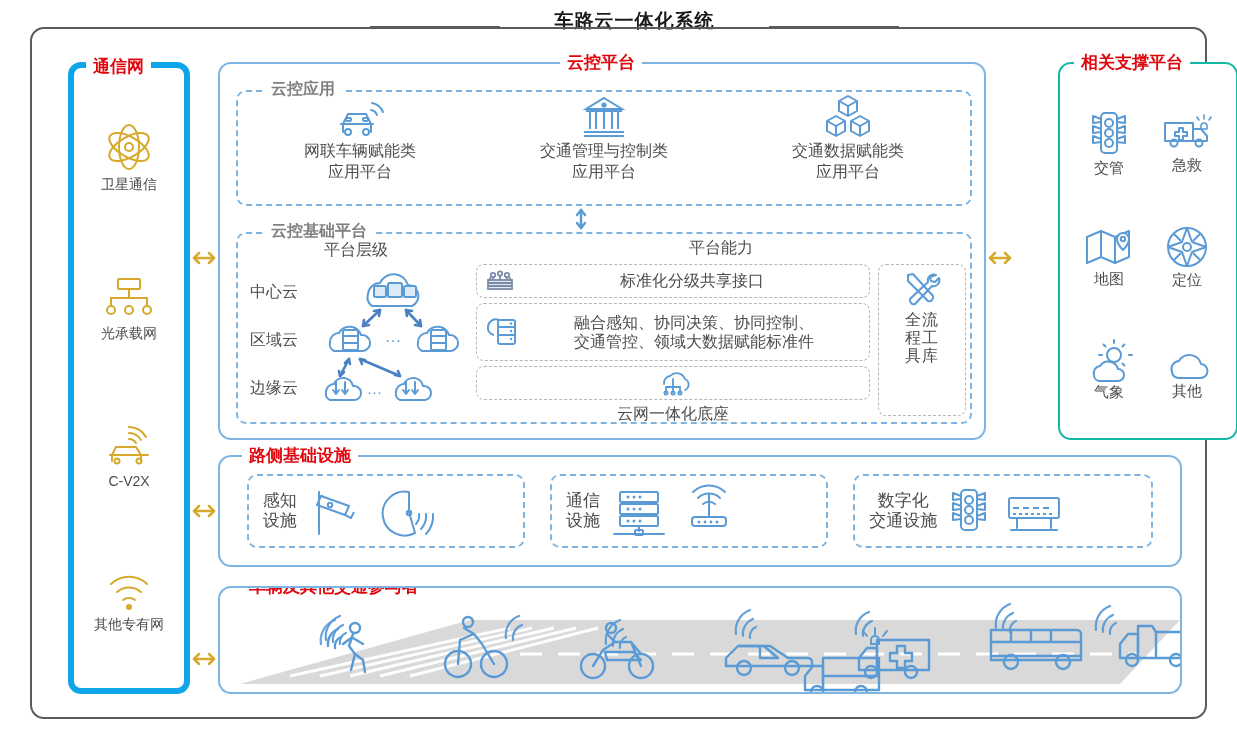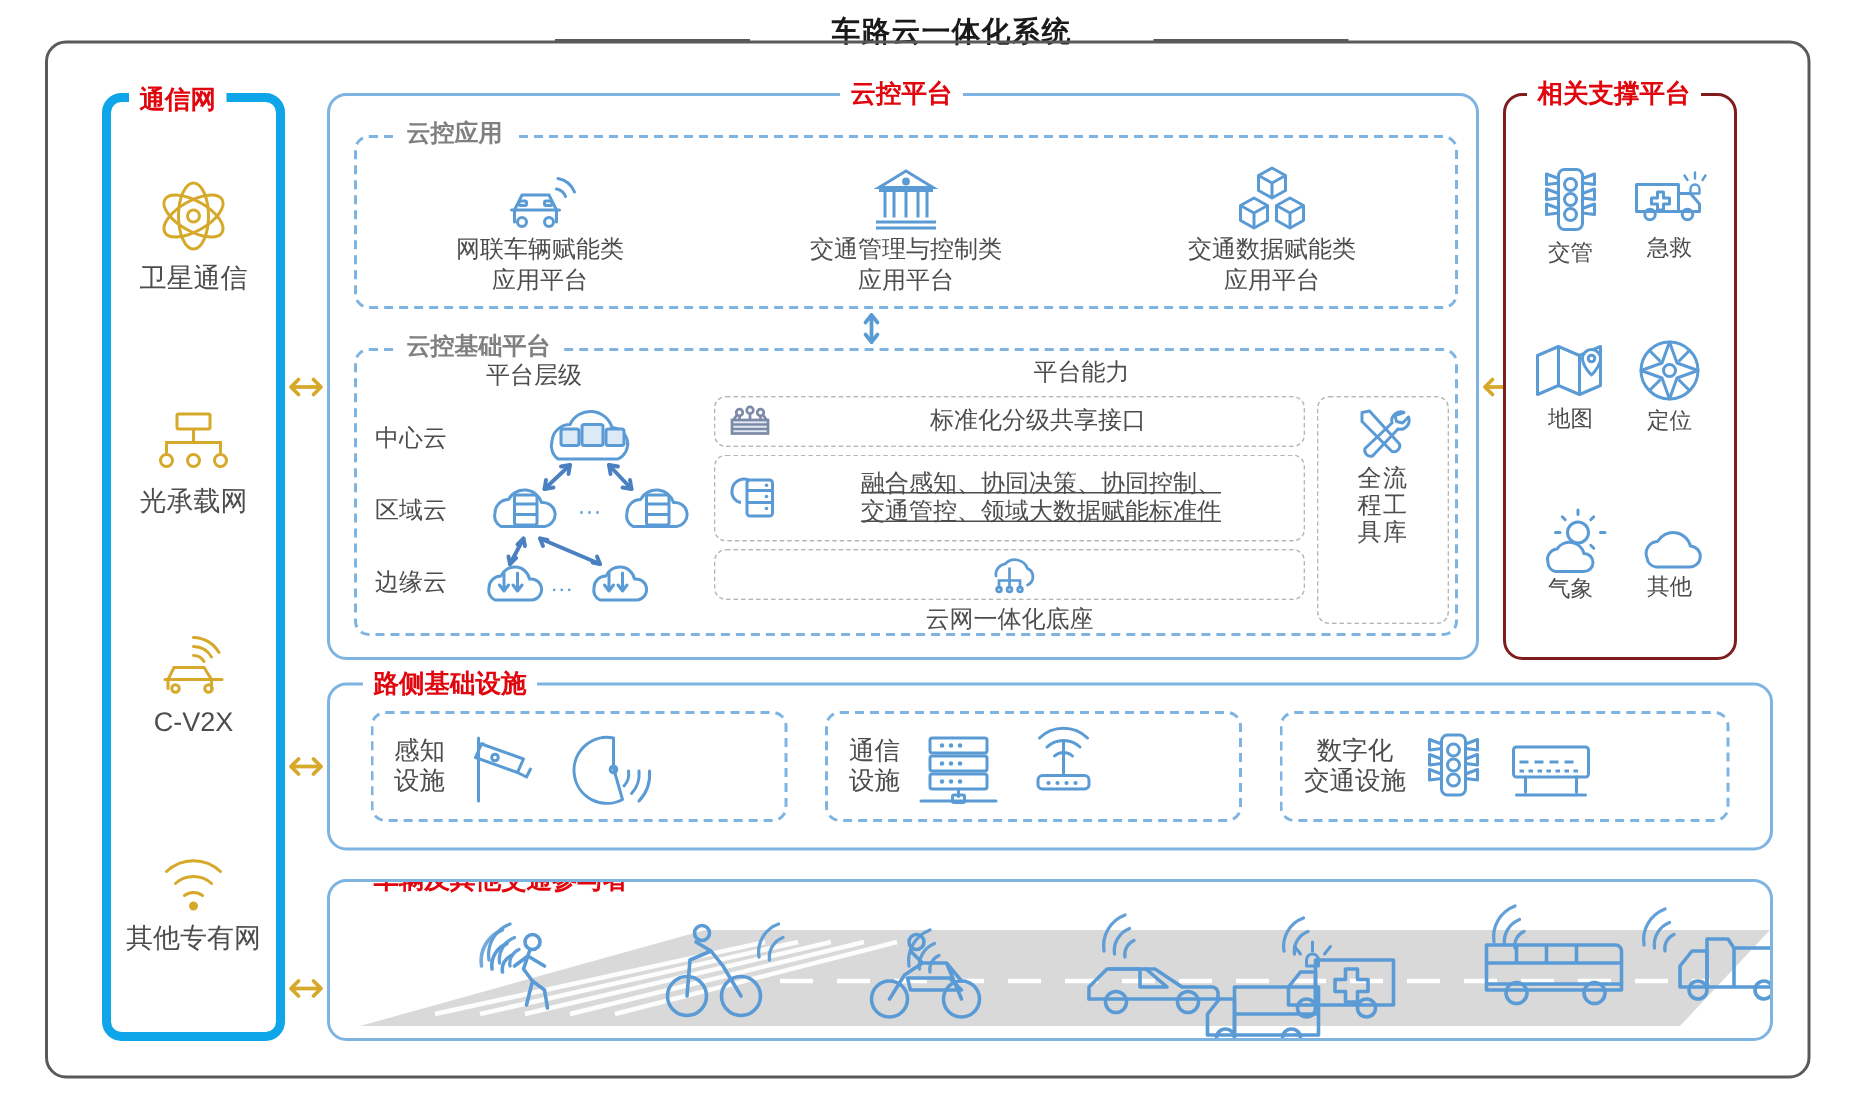--- a/index.html
+++ b/index.html
@@ -17,53 +17,53 @@
   .panel{position:absolute;box-sizing:border-box;background:#fff;}
   .panel-label{position:absolute;font-weight:bold;background:#fff;padding:0 7px;white-space:nowrap;z-index:5;}
   .red-label{color:#e1060d;}
   .gray-label{color:#808080;}
 
   
   .comm-net{left:68px;top:62px;width:122px;height:632px;border:6px solid #0ea5e9;border-radius:13px;}
   .comm-net .panel-label{top:-13px;left:12px;font-size:17px;}
   .comm-list{position:absolute;inset:0;display:flex;flex-direction:column;justify-content:space-around;align-items:center;padding:14px 0;}
   .comm-item{display:flex;flex-direction:column;align-items:center;gap:4px;}
-  .comm-item .lbl{font-size:18px;color:#4d4d4d;white-space:nowrap;}
+  .comm-item .lbl{font-size:14px;color:#4d4d4d;white-space:nowrap;}
 
   
   .cloud-platform{left:218px;top:62px;width:768px;height:378px;border:2px solid #7eb4e2;border-radius:13px;}
   .cloud-platform>.panel-label{top:-13px;left:340px;font-size:17px;text-align:right;}
 
   .dash-box{position:absolute;box-sizing:border-box;border:2px dashed #7eb4e2;border-radius:10px;background:#fff;}
 
   
   .cloud-apps{left:16px;top:26px;width:736px;height:116px;}
   .cloud-apps>.panel-label{top:-13px;left:26px;font-size:16px;}
-  .app-row{position:absolute;inset:0;display:flex;align-items:flex-end;justify-content:space-around;padding-bottom:6px;}
+  .app-row{position:absolute;inset:0;display:flex;justify-content:space-around;padding-bottom:6px;}
   .app-cell{width:200px;display:flex;flex-direction:column;align-items:center;gap:2px;}
   .app-cell .txt{font-size:16px;color:#4d4d4d;line-height:1.18;text-align:center;}
 
   
   .cloud-base{left:16px;top:168px;width:736px;height:192px;}
   .cloud-base>.panel-label{top:-13px;left:26px;font-size:16px;}
   .tier-area{position:absolute;left:6px;top:4px;width:224px;height:182px;}
   .tier-head{text-align:center;font-size:16px;color:#4d4d4d;margin-top:2px;}
   .tier-label{position:absolute;left:6px;font-size:16px;color:#4d4d4d;}
   .tier-label.t1{top:44px;} .tier-label.t2{top:92px;} .tier-label.t3{top:140px;}
 
   .cap-area{position:absolute;left:238px;top:4px;width:490px;height:182px;}
   .cap-head{text-align:center;font-size:16px;color:#4d4d4d;}
   .cap-rows{position:absolute;left:0;top:26px;width:394px;}
   .cap-row{box-sizing:border-box;border:1.5px dashed #b6b6b6;border-radius:8px;margin-bottom:5px;display:flex;align-items:center;gap:8px;padding:3px 8px;background:#fff;}
   .cap-row .txt{flex:1;text-align:center;font-size:16px;color:#4d4d4d;line-height:1.2;}
   .toolbox{position:absolute;right:0;top:26px;width:88px;height:152px;box-sizing:border-box;border:1.5px dashed #b6b6b6;border-radius:8px;display:flex;flex-direction:column;align-items:center;justify-content:flex-start;padding-top:4px;background:#fff;}
   .toolbox .vtxt{font-size:16px;color:#4d4d4d;line-height:1.12;text-align:center;margin-top:2px;letter-spacing:1px;}
 
   
-  .support{left:1002px;top:62px;width:156px;height:378px;border:2px solid #7f1d1d;border-radius:13px;}
+  .support{left:1058px;top:62px;width:180px;height:378px;border:2px solid #14b8a6;border-radius:13px;}
   .support>.panel-label{top:-13px;left:14px;font-size:17px;}
   .support-grid{position:absolute;inset:0;padding:22px 10px 10px;display:grid;grid-template-columns:1fr 1fr;grid-template-rows:1fr 1fr 1fr;align-items:center;justify-items:center;}
   .sup-cell{display:flex;flex-direction:column;align-items:center;gap:1px;}
   .sup-cell .lbl{font-size:15px;color:#4d4d4d;}
 
   
   .roadside{left:218px;top:455px;width:964px;height:112px;border:2px solid #7eb4e2;border-radius:13px;}
   .roadside>.panel-label{top:-13px;left:22px;font-size:17px;}
   .road-row{position:absolute;inset:0;display:flex;align-items:center;justify-content:space-around;padding:0 14px;}
   .road-cell{box-sizing:border-box;border:2px dashed #7eb4e2;border-radius:10px;height:74px;display:flex;align-items:center;gap:10px;padding:0 14px;}
@@ -312,21 +312,21 @@
             <span class="icon">
               <svg width="34" height="38" viewBox="0 0 34 38" fill="none" stroke="#5b9bd5" stroke-width="2" stroke-linejoin="round">
                 <path d="M14 7 a8 8 0 0 0 -11 7 a7 7 0 0 0 6 8"></path>
                 <rect x="13" y="7" width="17" height="24" rx="2"></rect>
                 <path d="M13 14 h17 M13 22 h17"></path>
                 <circle cx="26" cy="10.5" r="1.2" fill="#5b9bd5" stroke="none"></circle>
                 <circle cx="26" cy="18" r="1.2" fill="#5b9bd5" stroke="none"></circle>
                 <circle cx="26" cy="26" r="1.2" fill="#5b9bd5" stroke="none"></circle>
               </svg>
             </span>
-            <span class="txt" style="white-space:pre-line;text-decoration:underline;">融合感知、协同决策、协同控制、
+            <span class="txt" style="white-space:pre-line;">融合感知、协同决策、协同控制、
 交通管控、领域大数据赋能标准件</span>
           </div>
 
           <div class="cap-row" style="height:34px;flex-direction:column;">
             <span class="icon">
               <svg width="32" height="26" viewBox="0 0 32 26" fill="none" stroke="#5b9bd5" stroke-width="1.8" stroke-linecap="round">
                 <path d="M7 14 a7 7 0 0 1 6 -8 a9 9 0 0 1 15 3 a6 6 0 0 1 0 11"></path>
                 <path d="M16 9 v10 M9 22 v-5 h14 v5 M16 19 v3"></path>
                 <circle cx="9" cy="23" r="1.6"></circle>
                   <circle cx="16" cy="23" r="1.6"></circle>

